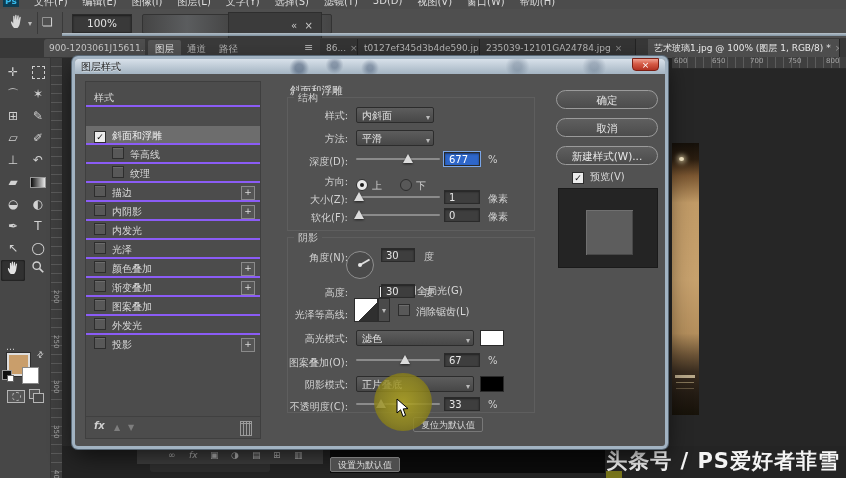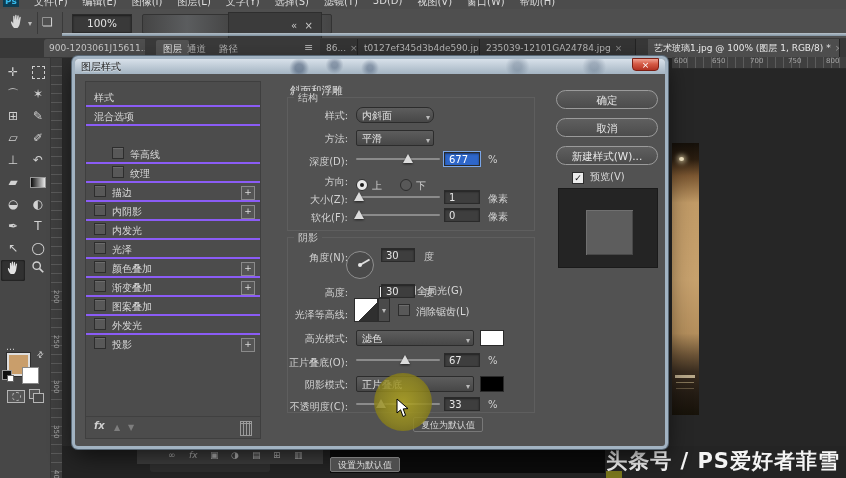--- a/index.html
+++ b/index.html
@@ -199,21 +199,21 @@
       <span class="ctl" style="right:24px;">«</span>
       <span class="ctl" style="right:8px;">×</span>
     </div>
   </div>
 
   <div class="bluestrip"></div>
 
   <div class="tabrow">
     <div class="floatTab">900-1203061J15611...</div>
     <div class="panelTabsBg"></div>
-    <span class="ptab active" style="left:156px;">图层</span>
+    <span class="ptab active" style="left:148px;">图层</span>
     <span class="ptab" style="left:180px;">通道</span>
     <span class="ptab" style="left:212px;">路径</span>
     <span class="pmenu">≡</span>
     <div class="doctabs">
       <span class="dtab" style="width:38px;"><span>86...</span><span class="x">×</span></span>
       <span class="dtab" style="width:122px;"><span>t0127ef345d3b4de590.jpg</span></span>
       <span class="dtab" style="width:156px;"><span>235039-12101GA24784.jpg</span><span class="x">×</span></span>
       <span class="dtab active" style="width:192px;margin-left:12px;"><span>艺术玻璃1.jpg @ 100% (图层 1, RGB/8) *</span><span class="x">×</span></span>
     </div>
   </div>
@@ -295,21 +295,21 @@
   </div>
 
   <div class="dialog">
     <div class="titlebar">
       <span class="dlgtitle">图层样式</span>
       <span class="dlgclose">×</span>
     </div>
 
     <div class="stylespanel">
       <div class="srow" style="top:6px;"><span>样式</span></div>
-      <div class="srow" style="top:25px;"><span>混合选项</span></div>
+      <div class="srow active" style="top:44px;"><span class="cb on">✓</span><span>斜面和浮雕</span></div>
       <div class="srow indent" style="top:63px;"><span class="cb"></span><span>等高线</span></div>
       <div class="srow indent" style="top:82px;"><span class="cb"></span><span>纹理</span></div>
       <div class="srow" style="top:101px;"><span class="cb"></span><span>描边</span><span class="plusbadge">+</span></div>
       <div class="srow" style="top:120px;"><span class="cb"></span><span>内阴影</span><span class="plusbadge">+</span></div>
       <div class="srow" style="top:139px;"><span class="cb"></span><span>内发光</span></div>
       <div class="srow" style="top:158px;"><span class="cb"></span><span>光泽</span></div>
       <div class="srow" style="top:177px;"><span class="cb"></span><span>颜色叠加</span><span class="plusbadge">+</span></div>
       <div class="srow" style="top:196px;"><span class="cb"></span><span>渐变叠加</span><span class="plusbadge">+</span></div>
       <div class="srow" style="top:215px;"><span class="cb"></span><span>图案叠加</span></div>
       <div class="srow" style="top:234px;"><span class="cb"></span><span>外发光</span></div>
@@ -320,21 +320,21 @@
         <span class="updn" style="left:42px;">▼</span>
         <span class="trash"></span>
       </div>
     </div>
 
     <div class="beveltitle">斜面和浮雕</div>
 
     <div class="fgroup" style="left:212px;top:38px;width:248px;height:134px;">
       <span class="legend">结构</span>
       <span class="slabel" style="top:11px;">样式:</span>
-      <div class="dd" style="left:68px;top:9px;width:78px;border-radius:7px;"><span>内斜面</span><span class="ddcaret">▾</span></div>
+      <div class="dd" style="left:68px;top:9px;width:78px;"><span>内斜面</span><span class="ddcaret">▾</span></div>
       <span class="slabel" style="top:34px;">方法:</span>
       <div class="dd" style="left:68px;top:32px;width:78px;"><span>平滑</span><span class="ddcaret">▾</span></div>
       <span class="slabel" style="top:57px;">深度(D):</span>
       <div class="slider" style="left:68px;top:54px;">
           <span class="track"></span>
           <span class="thumb" style="left:62%;"></span>
         </div>
       <div class="vbox sel" style="left:156px;top:54px;">677</div>
       <span class="unit" style="left:200px;top:56px;">%</span>
       <span class="slabel" style="top:77px;">方向:</span>
@@ -368,21 +368,21 @@
       <span class="slabel" style="top:48px;">高度:</span>
       <div class="vbox" style="left:93px;top:46px;width:34px;">30</div>
       <span class="unit" style="left:136px;top:48px;">度</span>
       <span class="slabel" style="top:70px;">光泽等高线:</span>
       <div class="contour" style="left:66px;top:60px;"></div>
       <div class="contourcaret" style="left:90px;top:60px;">▾</div>
       <span style="position:absolute;left:110px;top:66px;font-size:10px;color:#d8d8d8;"><span class="cb"></span><span>消除锯齿(L)</span></span>
       <span class="slabel" style="top:94px;">高光模式:</span>
       <div class="dd" style="left:68px;top:92px;width:118px;"><span>滤色</span><span class="ddcaret">▾</span></div>
       <div class="cswatch" style="left:192px;top:92px;background:#ffffff;"></div>
-      <span class="slabel" style="top:118px;">正片叠底(O):</span>
+      <span class="slabel" style="top:118px;">图案叠加(O):</span>
       <div class="slider" style="left:68px;top:115px;">
           <span class="track"></span>
           <span class="thumb" style="left:58%;"></span>
         </div>
       <div class="vbox" style="left:156px;top:115px;">67</div>
       <span class="unit" style="left:200px;top:117px;">%</span>
       <span class="slabel" style="top:140px;">阴影模式:</span>
       <div class="dd" style="left:68px;top:138px;width:118px;"><span>正片叠底</span><span class="ddcaret">▾</span></div>
       <div class="cswatch" style="left:192px;top:138px;background:#000000;"></div>
       <span class="slabel" style="top:162px;">不透明度(C):</span>

